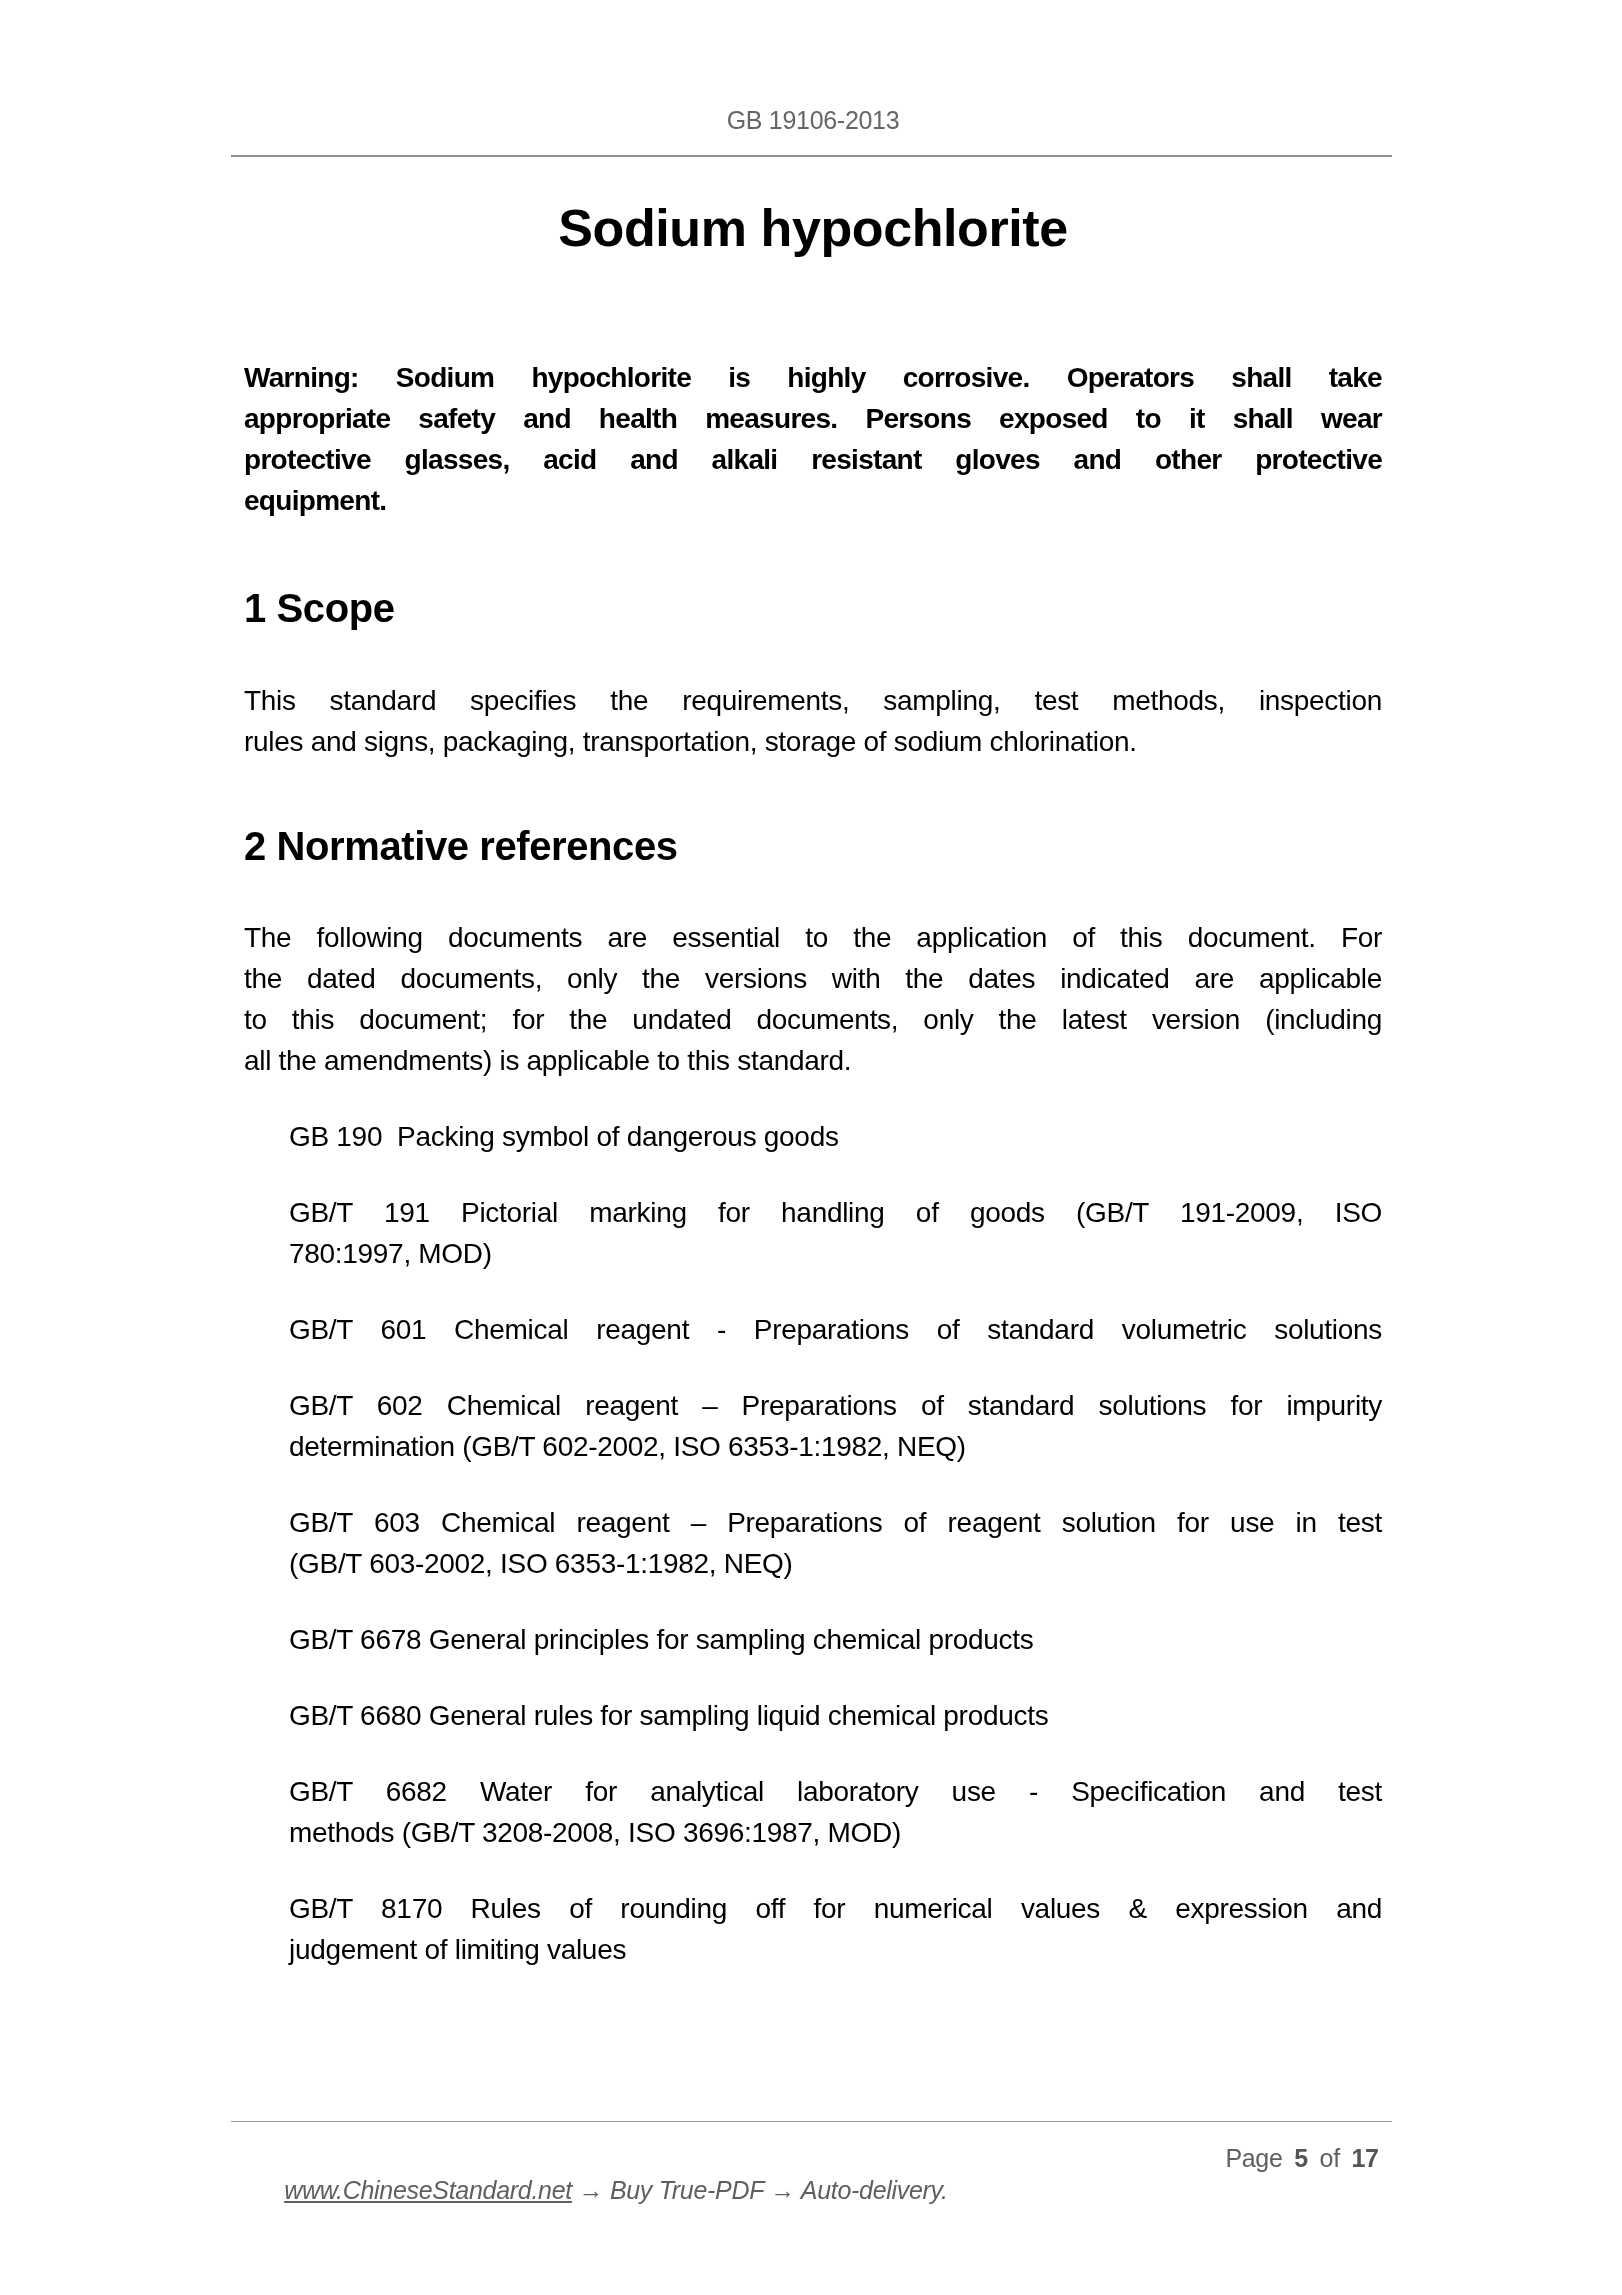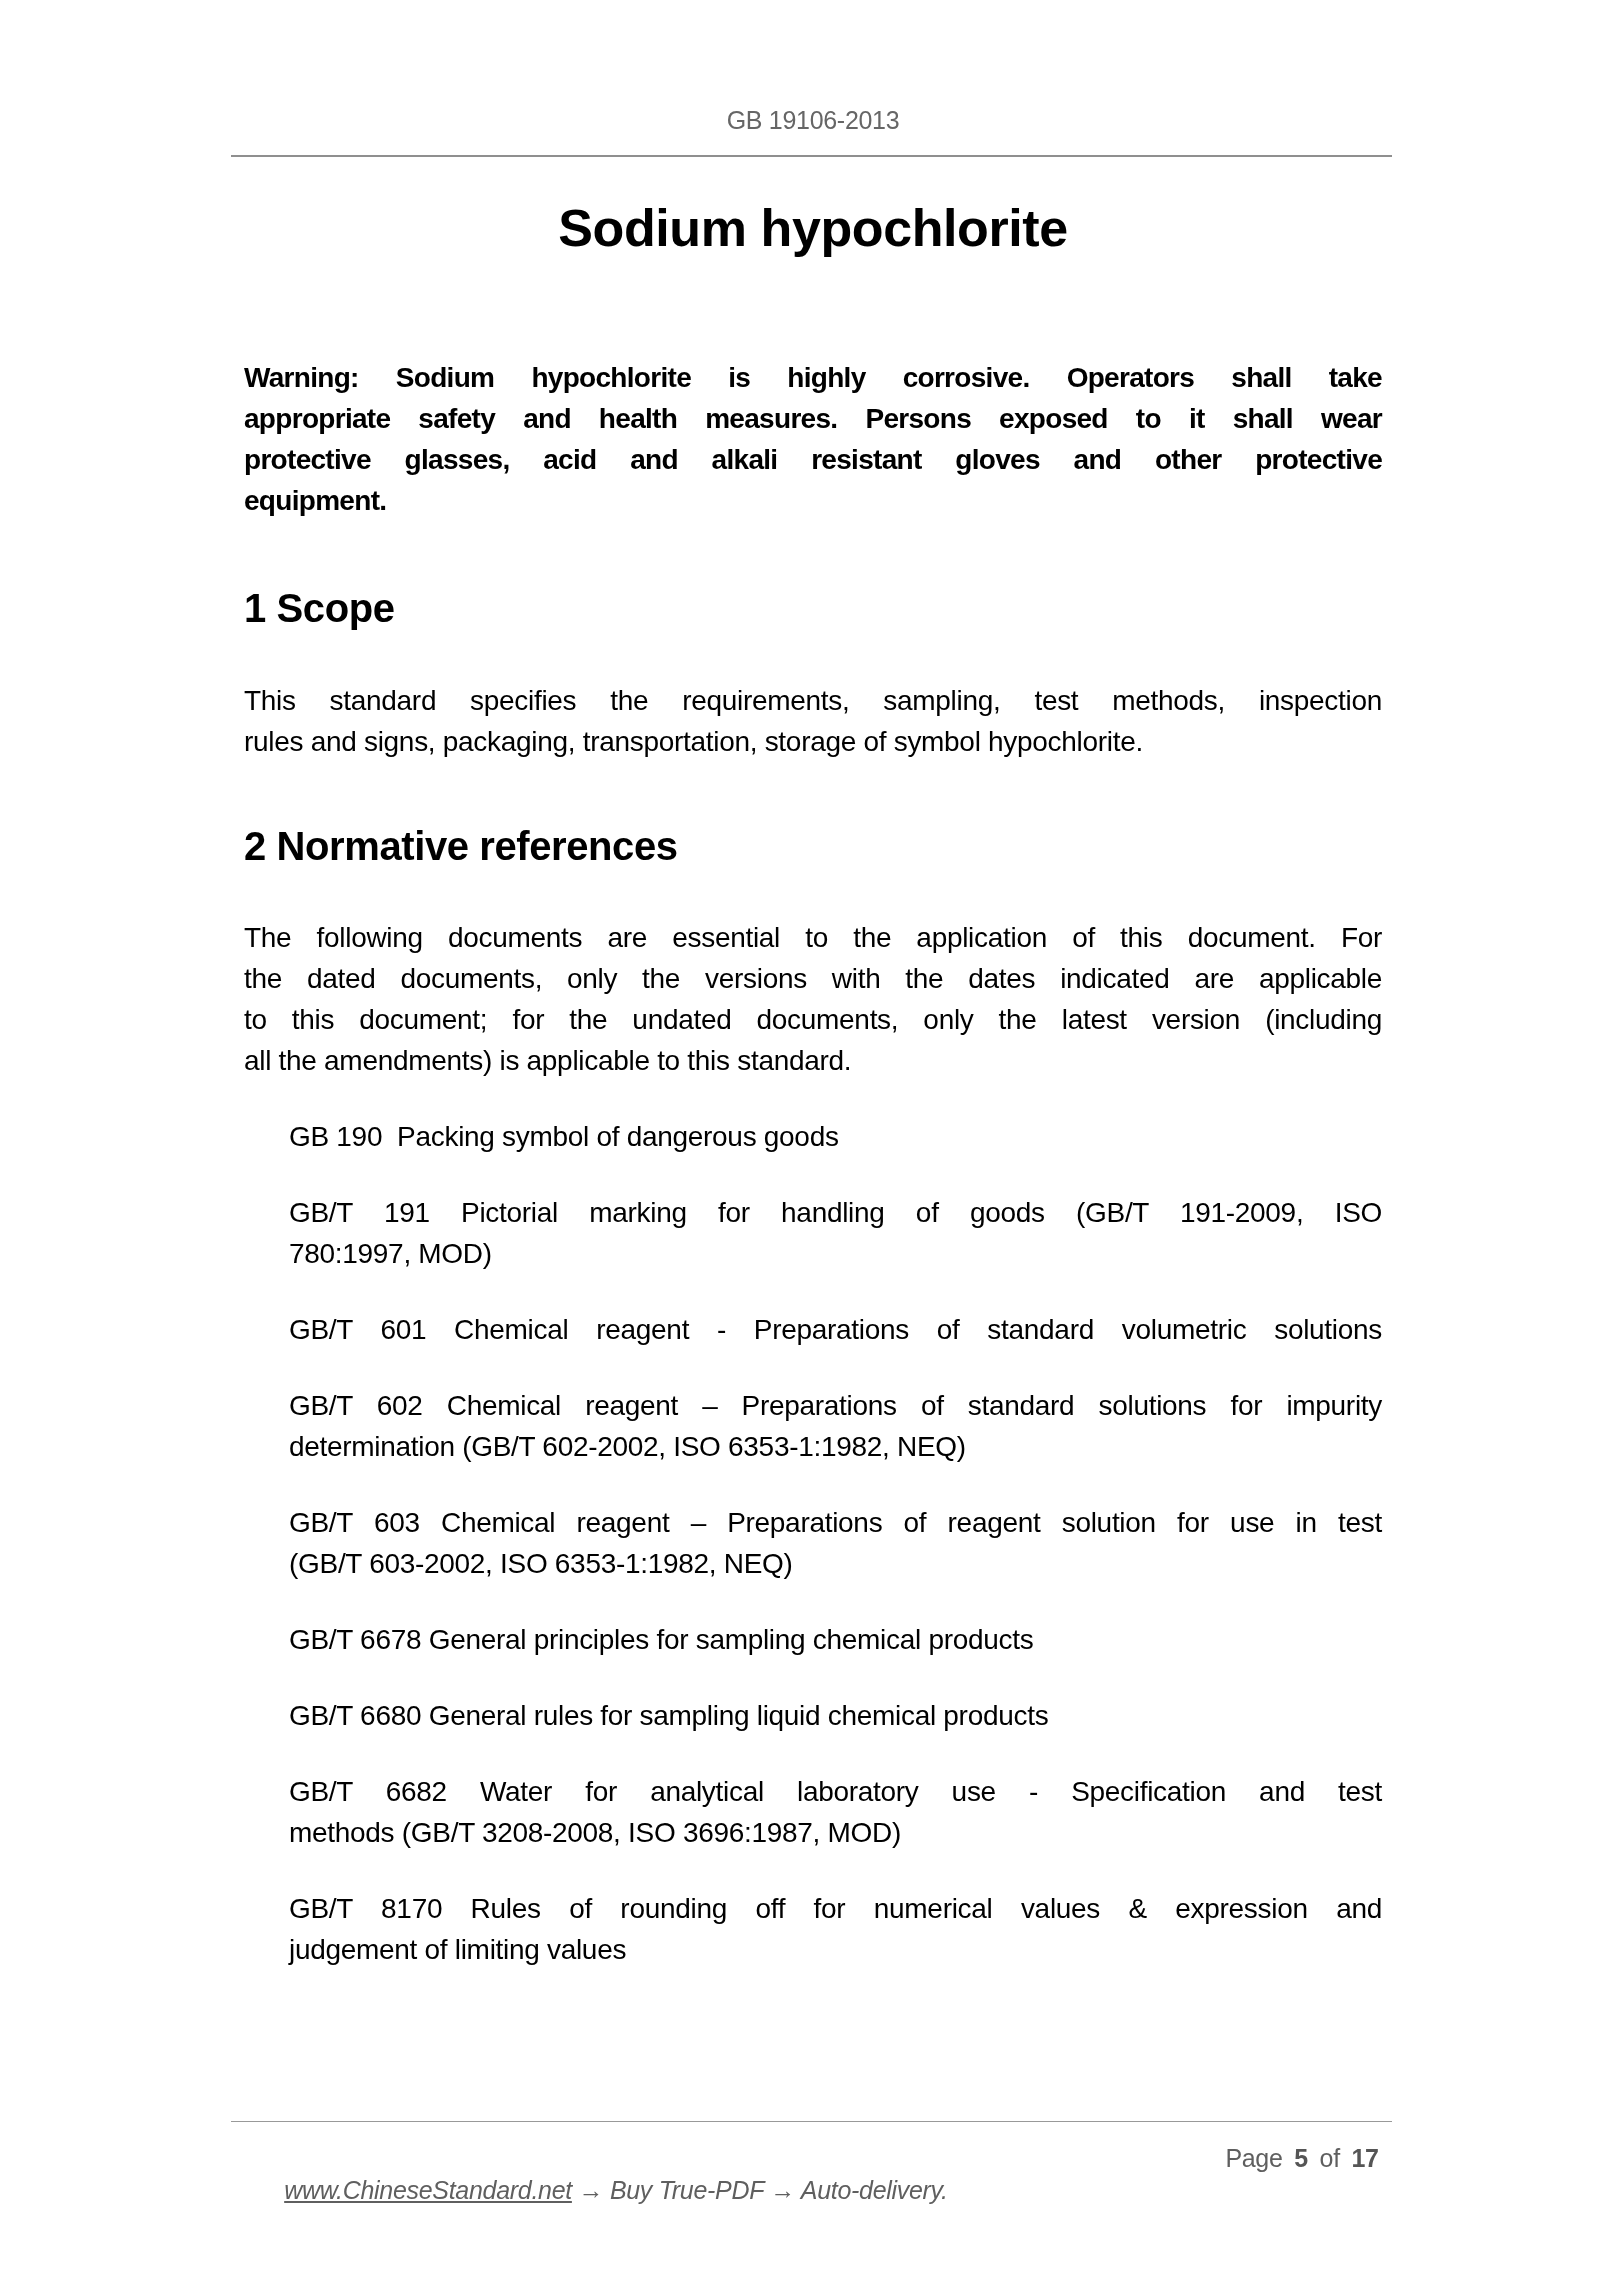--- a/index.html
+++ b/index.html
@@ -123,21 +123,21 @@
       <div class="line just">Warning: Sodium hypochlorite is highly corrosive. Operators shall take</div>
       <div class="line just">appropriate safety and health measures. Persons exposed to it shall wear</div>
       <div class="line just">protective glasses, acid and alkali resistant gloves and other protective</div>
       <div class="line">equipment.</div>
     </div>
 
     <div class="h-section h-scope">1 Scope</div>
 
     <div class="para-1">
       <div class="line just">This standard specifies the requirements, sampling, test methods, inspection</div>
-      <div class="line">rules and signs, packaging, transportation, storage of symbol hypochlorite.</div>
+      <div class="line">rules and signs, packaging, transportation, storage of sodium chlorination.</div>
     </div>
 
 
     <div class="h-section h-normative">2 Normative references</div>
 
     <div class="para-intro">
       <div class="line just">The following documents are essential to the application of this document. For</div>
       <div class="line just">the dated documents, only the versions with the dates indicated are applicable</div>
       <div class="line just">to this document; for the undated documents, only the latest version (including</div>
       <div class="line">all the amendments) is applicable to this standard.</div>

